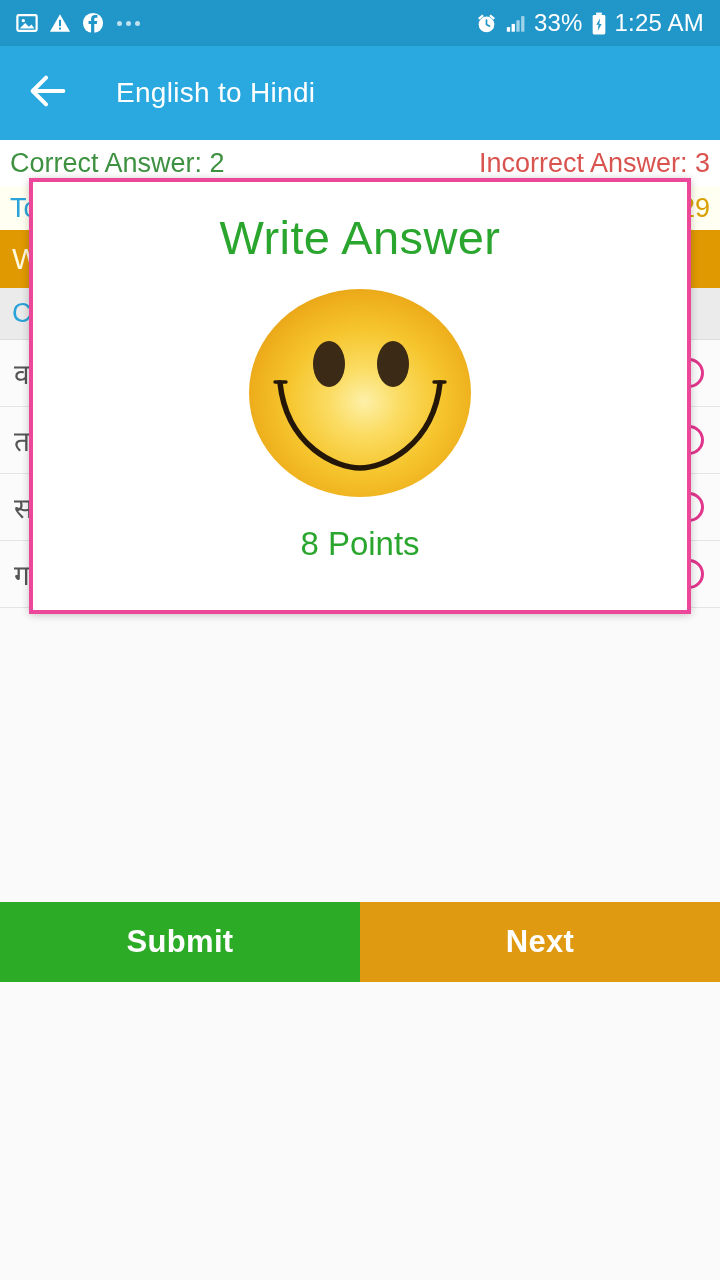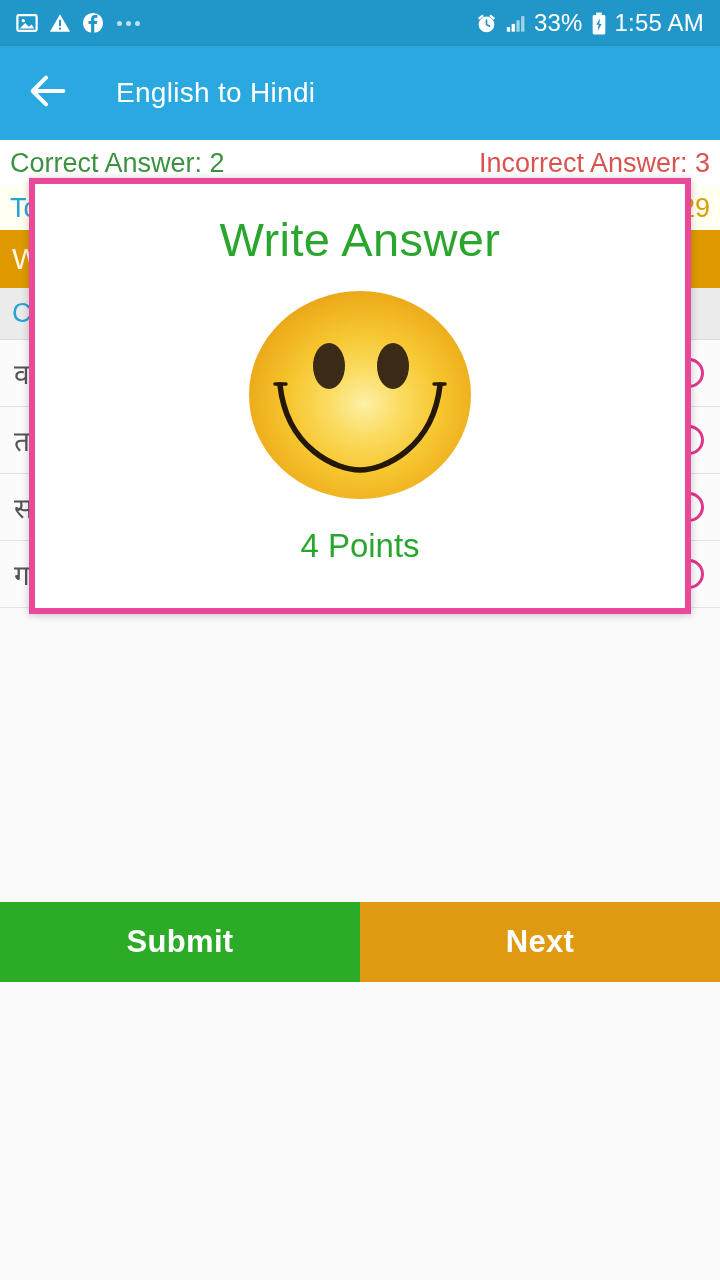--- a/index.html
+++ b/index.html
@@ -192,21 +192,21 @@
   }
 
   
   #dialog {
     position: absolute;
     left: 29px;
     top: 178px;
     width: 662px;
     height: 436px;
     background: #ffffff;
-    border: 6px solid #ec4899;
+    border: 4px solid #ec4899;
     box-shadow: 0 1px 8px rgba(0,0,0,.22);
     display: flex;
     flex-direction: column;
     align-items: center;
     box-sizing: border-box;
   }
   #dialog-title {
     margin-top: 28px;
     color: #2aa62e;
     font-size: 47px;
@@ -303,21 +303,21 @@
         </svg>
       </span>
       <span class="sb-text">33%</span>
       <span class="sb-icon">
         <svg width="18" height="23" viewBox="0 0 16 24" aria-hidden="true">
           <rect x="5" y="0.6" width="6" height="2.4" fill="#ffffff"></rect>
           <rect x="1.4" y="3" width="13.2" height="20.4" rx="1.4" fill="#ffffff"></rect>
           <path d="M9.2 6.4 L5.2 13.4 H7.6 L6.6 19.8 L10.8 12.4 H8.3 Z" fill="#2196c8"></path>
         </svg>
       </span>
-      <span class="sb-text">1:55 AM</span>
+      <span class="sb-text">1:25 AM</span>
     </div>
   </div>
 
   <div id="app-bar">
     <div id="back-button">
       <span>
         <svg width="46" height="46" viewBox="0 0 24 24" aria-hidden="true">
           <path d="M20 12 H4.5 M11 5 L4 12 L11 19" fill="none" stroke="#ffffff" stroke-width="2.1" stroke-linecap="round" stroke-linejoin="round"></path>
         </svg>
       </span>
@@ -379,21 +379,21 @@
         </defs>
         <ellipse cx="113" cy="106" rx="111" ry="104" fill="url(#smileyGrad)"></ellipse>
         <ellipse cx="82" cy="77" rx="16" ry="23" fill="#3b2a16"></ellipse>
         <ellipse cx="146" cy="77" rx="16" ry="23" fill="#3b2a16"></ellipse>
         <path d="M33 96 C40 160, 90 181, 113 181 C136 181, 186 160, 193 96" fill="none" stroke="#241708" stroke-width="5.5" stroke-linecap="round"></path>
         <path d="M28 95 H39" stroke="#241708" stroke-width="3.4" stroke-linecap="round"></path>
         <path d="M187 95 H198" stroke="#241708" stroke-width="3.4" stroke-linecap="round"></path>
       </svg>
     </div>
 
-    <div id="dialog-points">4 Points</div>
+    <div id="dialog-points">8 Points</div>
   </div>
 
   <div id="action-bar">
     <div class="action-btn" id="submit-button">Submit</div>
     <div class="action-btn" id="next-button">Next</div>
   </div>
 
 </div>
 
 </body></html>

